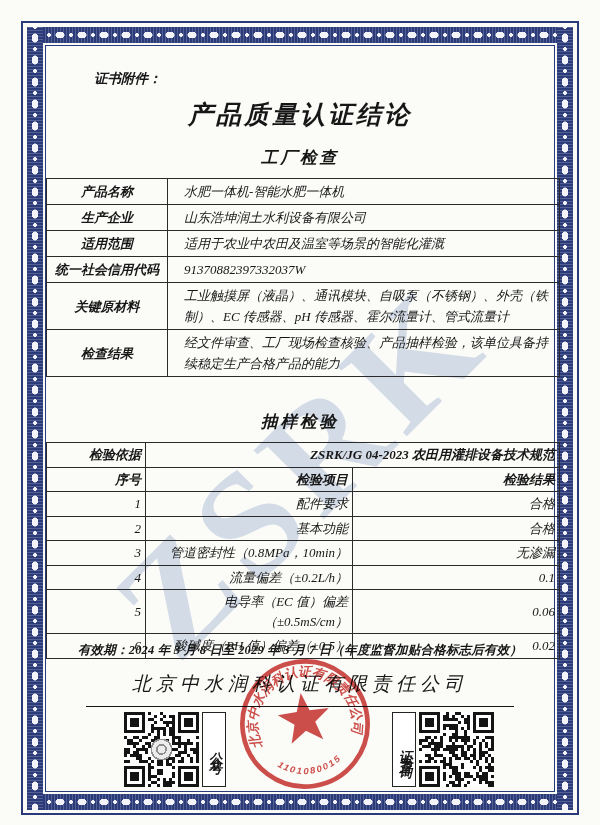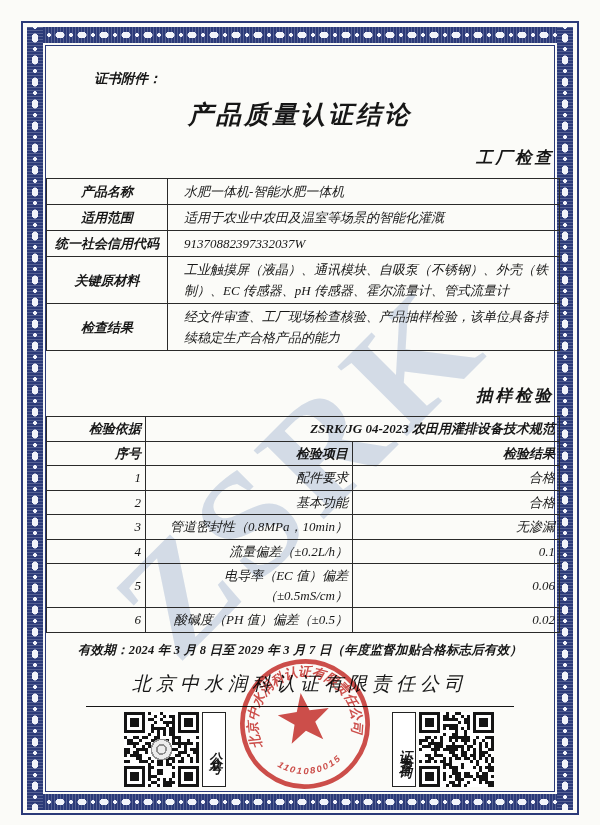--- a/index.html
+++ b/index.html
@@ -32,21 +32,21 @@
   
   .watermark{position:absolute;left:20px;top:385px;width:560px;text-align:center;
     font-size:150px;font-weight:bold;letter-spacing:10px;color:#b3c2d8;opacity:.55;
     transform:rotate(-45deg);z-index:0;pointer-events:none;font-family:"Liberation Serif",serif;}
 
   
   .content{position:absolute;left:46px;right:46px;top:45px;bottom:33px;z-index:1;font-style:italic;}
   .attachment{margin:25px 0 0 48px;font-size:13.5px;font-weight:bold;}
   .title{margin:10px 0 4px 0;text-align:center;font-size:25px;font-weight:bold;letter-spacing:3px;
     font-family:"Liberation Sans","DejaVu Sans",sans-serif;}
-  .section{margin:16px 0 0 0;text-align:right;font-size:16.5px;font-weight:bold;letter-spacing:3px;}
+  .section{margin:16px 0 0 0;text-align:center;font-size:16.5px;font-weight:bold;letter-spacing:3px;}
   .section2{margin-top:34px;}
 
   table{border-collapse:collapse;margin:9px auto 0 auto;width:514px;table-layout:fixed;font-size:13px;}
   td{border:1px solid #2a2a2a;padding:2px 4px;vertical-align:middle;}
   .t1 td.lbl{width:112px;text-align:center;font-weight:bold;line-height:21px;}
   .t1 td.val{text-align:left;padding-left:16px;line-height:21px;}
   .t1 tr.single td{height:21px;}
   .t1 tr.double td{height:42px;}
   .t2 td{text-align:right;height:19.5px;line-height:19.5px;}
   .t2 .c1{width:90px;}
@@ -88,20 +88,24 @@
 
     <div class="attachment">证书附件：</div>
     <div class="title">产品质量认证结论</div>
     <div class="section">工厂检查</div>
 
     <table class="t1">
       <tbody>
         <tr class="single">
           <td class="lbl">产品名称</td>
           <td class="val">水肥一体机-智能水肥一体机</td>
+        </tr>
+        <tr class="single">
+          <td class="lbl">生产企业</td>
+          <td class="val">山东浩坤润土水利设备有限公司</td>
         </tr>
         <tr class="single">
           <td class="lbl">适用范围</td>
           <td class="val">适用于农业中农田及温室等场景的智能化灌溉</td>
         </tr>
         <tr class="single">
           <td class="lbl">统一社会信用代码</td>
           <td class="val">91370882397332037W</td>
         </tr>
         <tr class="double">

